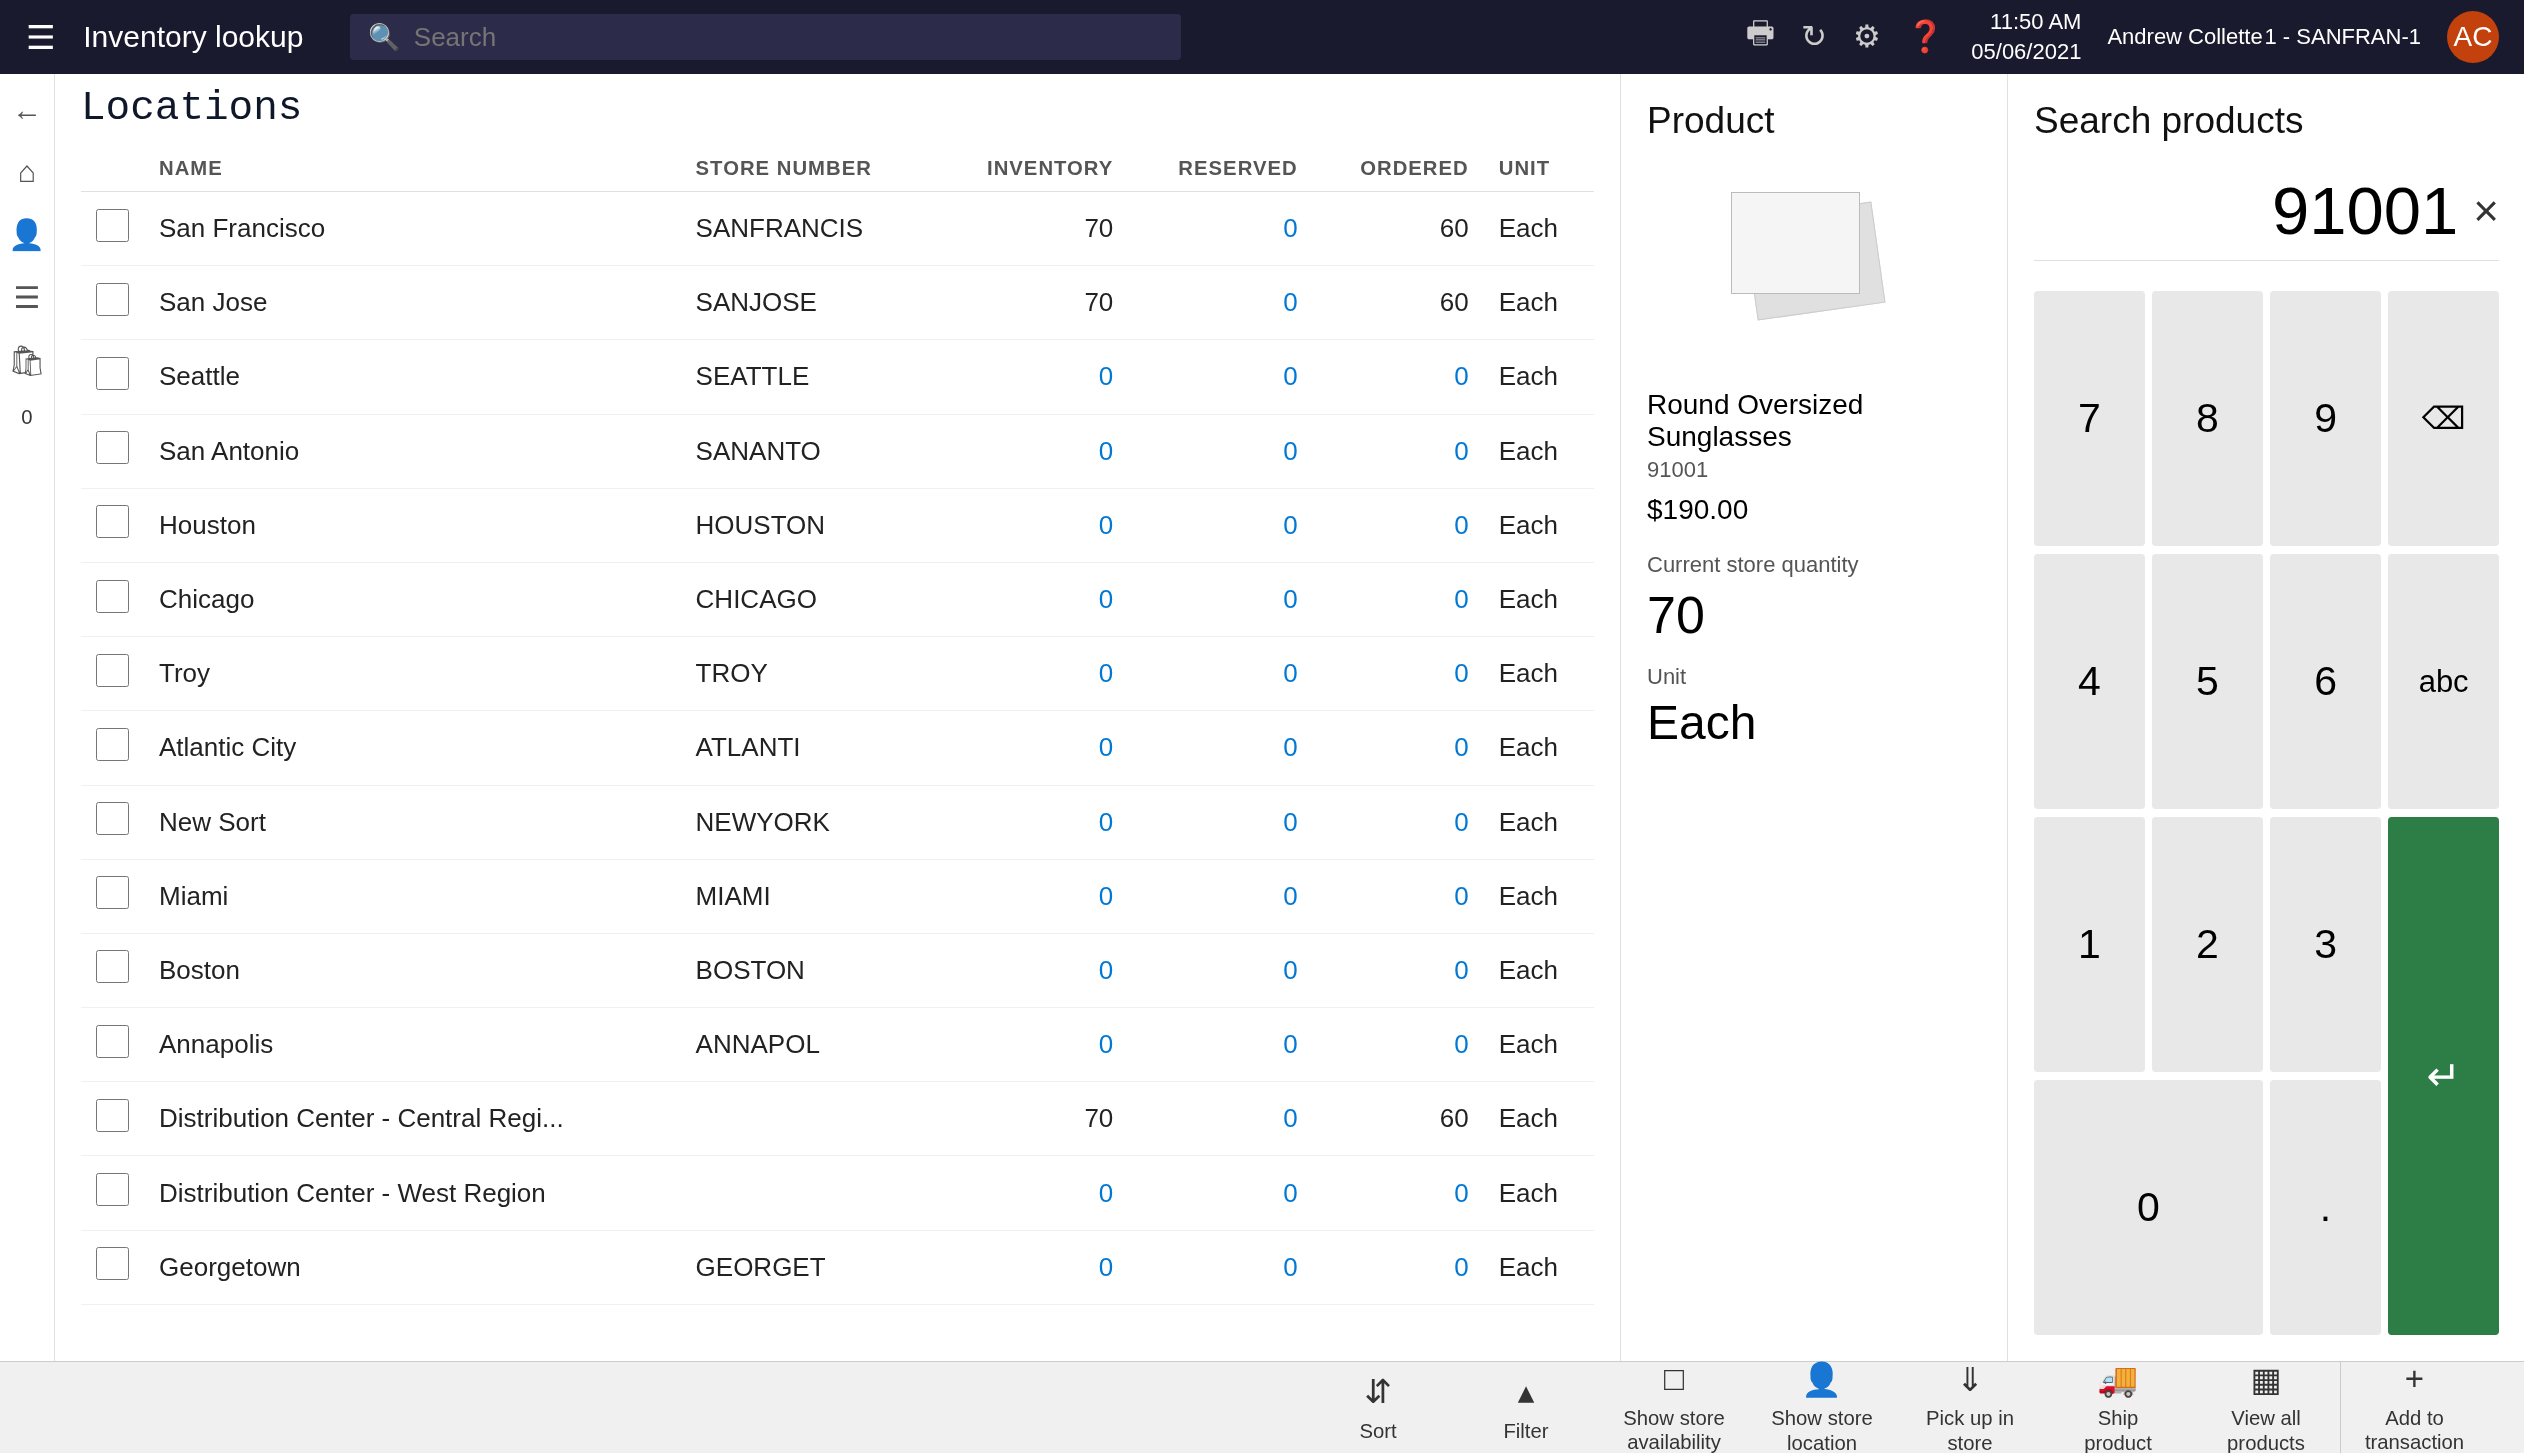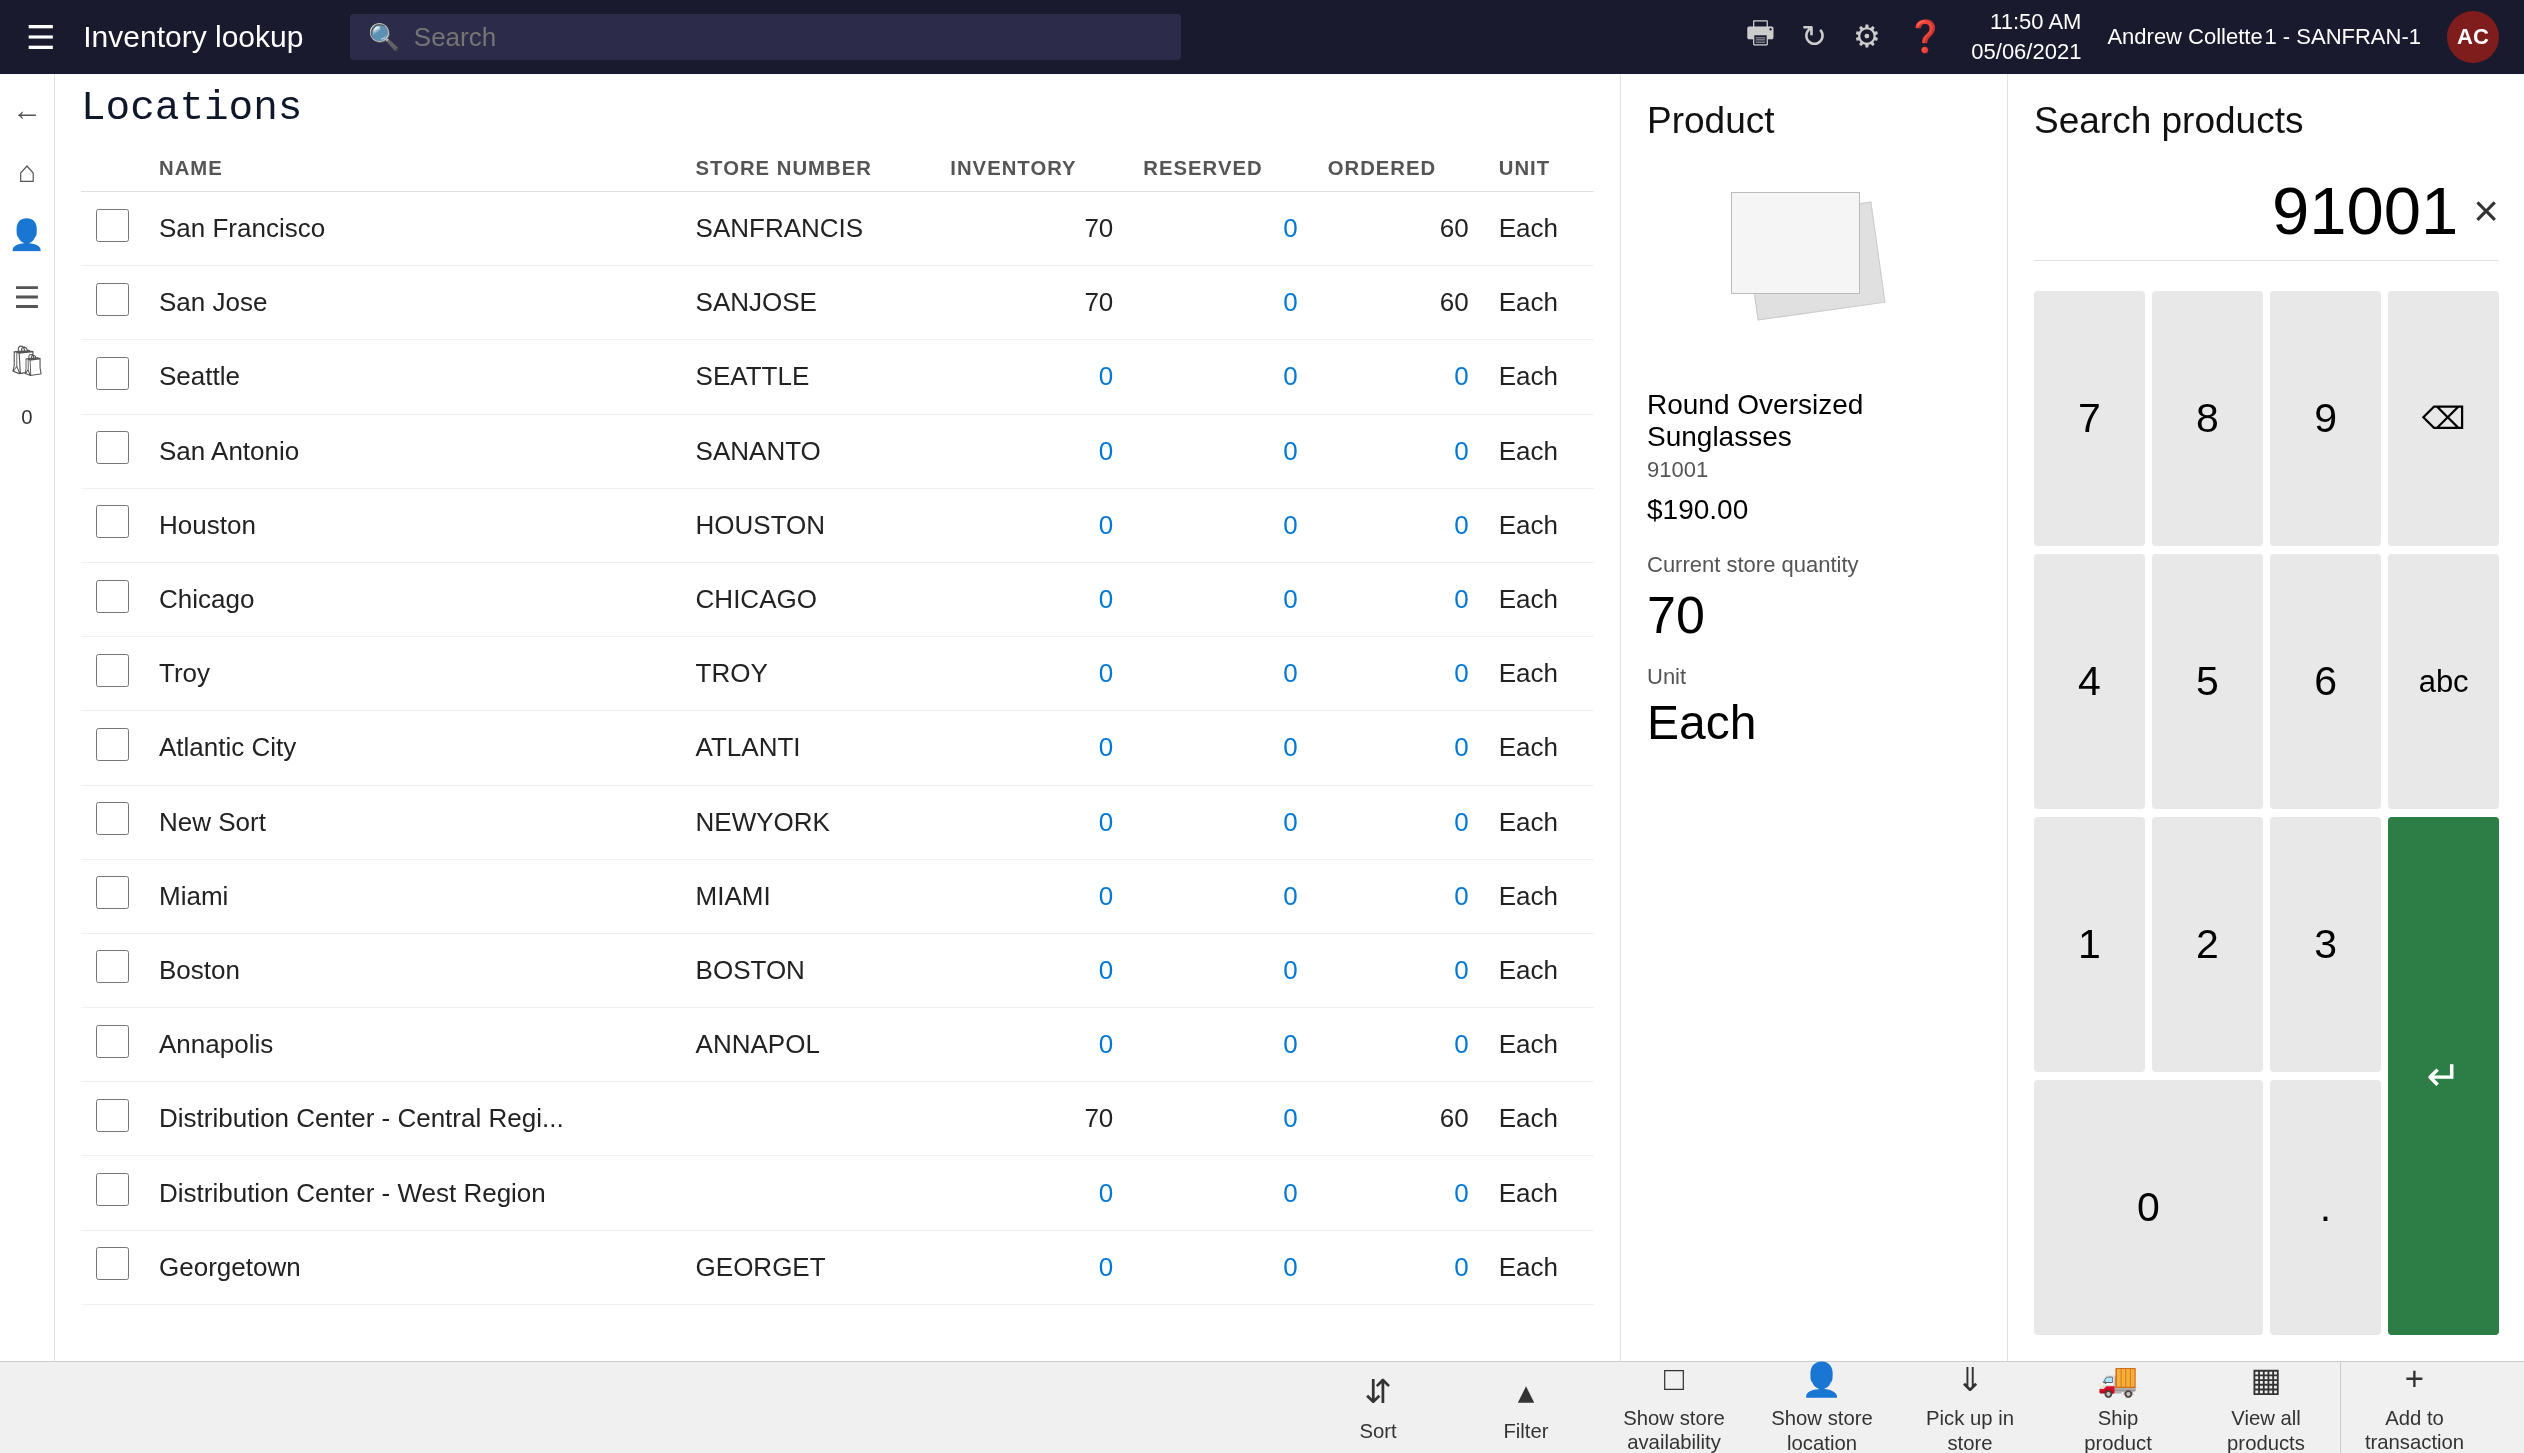--- a/index.html
+++ b/index.html
@@ -17,43 +17,43 @@
       padding: 7.4px 18.5px; flex: 1; max-width: 831px; gap: 13px;
     }
     .topbar-search input {
       background: transparent; border: none; outline: none; color: #ccc; font-size: 26px; width: 100%;
     }
     .topbar-icons { display: flex; align-items: center; gap: 26px; margin-left: auto; }
     .topbar-icon { font-size: 31px; cursor: pointer; color: #ccc; }
     .topbar-time { text-align: right; font-size: 22px; line-height: 1.3; }
     .topbar-user { font-size: 22px; line-height: 1.3; text-align: right; }
     .topbar-avatar {
-      width: 52px; height: 52px; border-radius: 50%; background: #7f1d1d;
-      display: flex; align-items: center; justify-content: center; font-size: 22px; font-weight: bold;
+      width: 52px; height: 52px; border-radius: 50%; background: #c2410c;
+      display: flex; align-items: center; justify-content: center; font-size: 28px; font-weight: normal;
     }
 
     
     .left-sidebar {
       width: 55px; background: #fff; border-right: 0.9px solid #e0e0e0;
       display: flex; flex-direction: column; align-items: center; padding-top: 18.5px; gap: 28px;
     }
     .sidebar-icon { font-size: 30px; color: #555; cursor: pointer; }
 
     
     .locations-panel { flex: 1; display: flex; flex-direction: column; padding: 0 26px; overflow: hidden; }
     .locations-title { font-size: 41px; font-weight: 300; margin: 11px 0 15px 0; color: #0f172a; font-family: Liberation Mono, monospace; }
 
     
     .table-container { flex: 1; overflow-y: auto; }
     table { width: 100%; border-collapse: collapse; }
     thead th {
       font-size: 20.3px; font-weight: 600; color: #555; text-align: left;
       padding: 11px 15px; border-bottom: 1.8px solid #e0e0e0; text-transform: uppercase; letter-spacing: 0.05em;
     }
-    thead th.num { text-align: left; }
+    thead th.num { text-align: right; }
     tbody tr { border-bottom: 0.9px solid #f0f0f0; }
     tbody td { padding: 16.6px 15px; font-size: 26px; color: #222; }
     tbody td.num { text-align: right; }
     tbody td.zero { color: #0078d4; }
     .row-checkbox { width: 33px; height: 33px; cursor: pointer; accent-color: #0078d4; }
     .check-col { width: 55px; }
 
     
     .product-panel {
       width: 388px; border-left: 0.9px solid #e0e0e0; border-right: 0.9px solid #e0e0e0;

